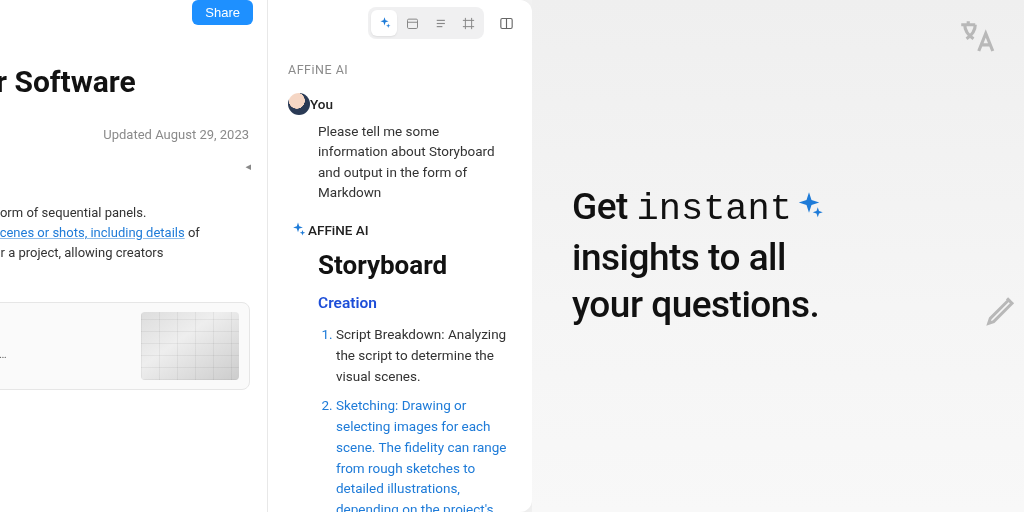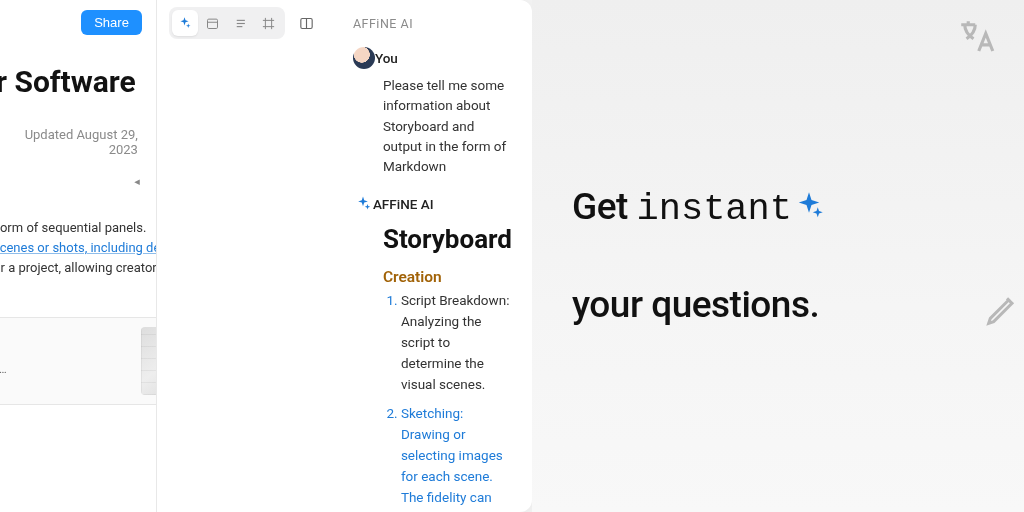--- a/index.html
+++ b/index.html
@@ -24,21 +24,21 @@
   .doc-panel {
     width: 268px;
     height: 100%;
     border-right: 1px solid #e8e8e8;
     position: relative;
     overflow: hidden;
   }
   .doc-header {
     height: 46px;
     display: flex;
-    align-items: center;
+    align-items: flex-start;
     justify-content: flex-end;
     padding: 0 14px;
     border-bottom: 1px solid transparent;
   }
   .share-btn {
     background: #1e90ff;
     color: #fff;
     border: none;
     border-radius: 6px;
     padding: 5px 13px;
@@ -110,21 +110,23 @@
     content:"";
     position:absolute; inset:0;
     background:
       repeating-linear-gradient(0deg, rgba(0,0,0,0.05) 0 1px, transparent 1px 12px),
       repeating-linear-gradient(90deg, rgba(0,0,0,0.05) 0 1px, transparent 1px 18px);
   }
 
   .ai-panel {
     flex: 1;
     display: flex;
-    position: relative;
+    flex-direction: column;
+    position: relative;
+    align-items: flex-end;
   }
   .ai-toolbar {
     height: 46px;
     display: flex;
     align-items: center;
     padding: 0 12px;
     gap: 4px;
   }
   .tool-group {
     display: flex;
@@ -199,22 +201,22 @@
   .response h2 {
     font-size: 26px;
     font-weight: 700;
     color: #121212;
     margin-top: 10px;
     margin-bottom: 14px;
   }
   .response h3 {
     font-size: 15.5px;
     font-weight: 600;
-    color: #a16207;
-    margin-bottom: 4px;
+    color: #1d4ed8;
+    margin-bottom: 12px;
   }
   .response ol {
     padding-left: 18px;
     font-size: 13.5px;
     line-height: 1.55;
   }
   .response ol li { margin-bottom: 8px; }
   .response ol li::marker { color: #1e7bd8; }
   .li-black { color: #333; }
   .li-blue { color: #1e7bd8; }
@@ -356,21 +358,21 @@
   </div>
 </div>
 
 <div class="promo">
   <div class="promo-text">
     <span>Get </span><span class="instant">instant</span><span class="sparkle-inline">
       <svg viewBox="0 0 24 24">
           <path fill="#1e7bd8" d="M12 1l2 6.2L20.2 9.2 14 11.2 12 17.4 10 11.2 3.8 9.2 10 7.2 12 1zm7 12l1 3 3 1-3 1-1 3-1-3-3-1 3-1 1-3z"></path>
         </svg>
     </span><br>
-    <br>
+    <span>insights to all</span><br>
     <span>your questions.</span>
   </div>
 
   <svg class="deco translate" viewBox="0 0 24 24">
       <path d="M3 5h8M7 5v-2M5 5c0 3 2 6 5 8M11 5c0 3-2 6-5 8M13 20l4-10 4 10M14.5 16.5h5"></path>
     </svg>
 
   <svg class="deco pencil" viewBox="0 0 24 24">
       <path d="M4 20l3-1 11-11-2-2L5 17l-1 3zM15 5l2 2"></path>
     </svg>

